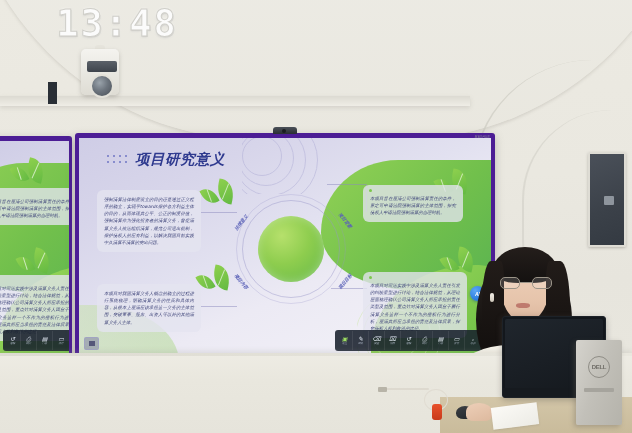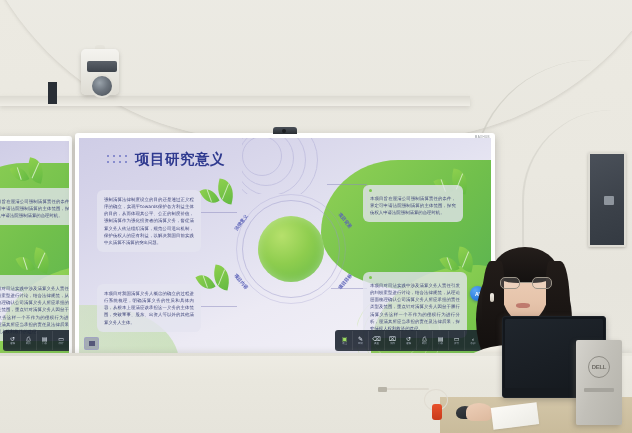--- a/index.html
+++ b/index.html
@@ -93,23 +93,24 @@
     box-shadow: 0 1px 3px rgba(110,108,100,.4);
   }
   .wall-panel-dot {
     position:absolute; left:14px; top:42px; width:10px; height:9px;
     background:#8e959d; border-radius:1px;
   }
 
   
   .display {
     position:absolute;
-    background:#ffffff;
+    background:#4c1d95;
     border-radius:3px;
     box-shadow: 0 3px 8px rgba(95,93,86,.35);
+    font-style: italic;
   }
   #display-main { left:75px; top:133px; width:420px; height:228px; padding:5px 4px 6px 4px; }
   #display-left { left:-6px; top:136px; width:78px;  height:224px; padding:5px 3px 6px 3px; }
 
   .display-cam {
     position:absolute; left:50%; transform:translateX(-50%);
     top:-6px; width:24px; height:7px;
     background: linear-gradient(180deg,#4a5058,#2a2e33);
     border-radius:3px 3px 0 0;
   }
@@ -384,20 +385,23 @@
 <div id="scene">
 
   <div class="wall">
     <div class="wall-curve-top"></div>
     <div class="wall-shelf"></div>
     <div class="wall-right-arc"></div>
     <div class="wall-right-arc2"></div>
     <div class="wall-seam"></div>
   </div>
 
+  <div class="clock">
+    <div class="digits">13:48</div>
+  </div>
 
   <div class="cam">
     <div class="cam-mount"></div>
     <div class="cam-body">
       <div class="cam-strip"></div>
       <div class="cam-lens"></div>
     </div>
   </div>
 
   <div class="wall-panel">

